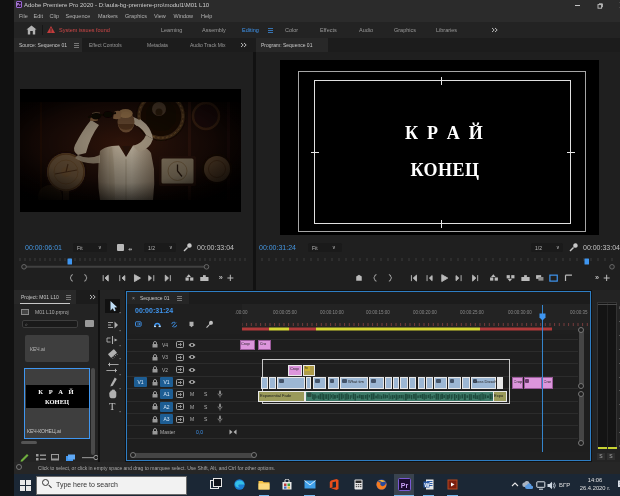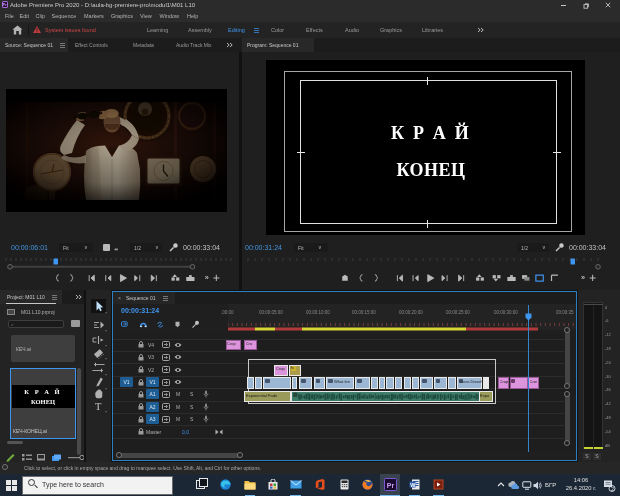--- a/index.html
+++ b/index.html
@@ -1,19 +1,19 @@
 <!DOCTYPE html>
 <html><head>
 <meta charset="utf-8">
 <style>
   * { margin:0; padding:0; box-sizing:border-box; }
   html,body { width:620px; height:496px; overflow:hidden; background:#111111; }
   body { font-family:"Liberation Sans", sans-serif; }
   .abs { position:absolute; }
-  #stage { position:relative; width:536px; height:496px; background:#111111; }
+  #stage { position:relative; width:536px; height:496px; background:#111111;margin-left:14px; }
   .t5 { font-size:5.5px; color:#c2c2c2; }
   .t45 { font-size:5px; color:#9a9a9a; }
 </style>
 </head>
 <body>
 <div id="stage">
 
   <div class="abs" style="left:0;top:0;width:620px;height:10px;background:#2b2b2b;"></div>
   <div class="abs" style="left:1.5px;top:1px;width:6px;height:6.5px;background:#2a0d33;border:0.5px solid #9b6ad4;border-radius:1px;color:#c9a0f5;font-size:4px;font-weight:bold;text-align:center;line-height:6px;">Pr</div>
   <div class="abs" style="left:10px;top:1.5px;font-size:6px;color:#cccccc;">Adobe Premiere Pro 2020 - D:\aula-bg-premiere-pro\modul1\M01 L10</div>

